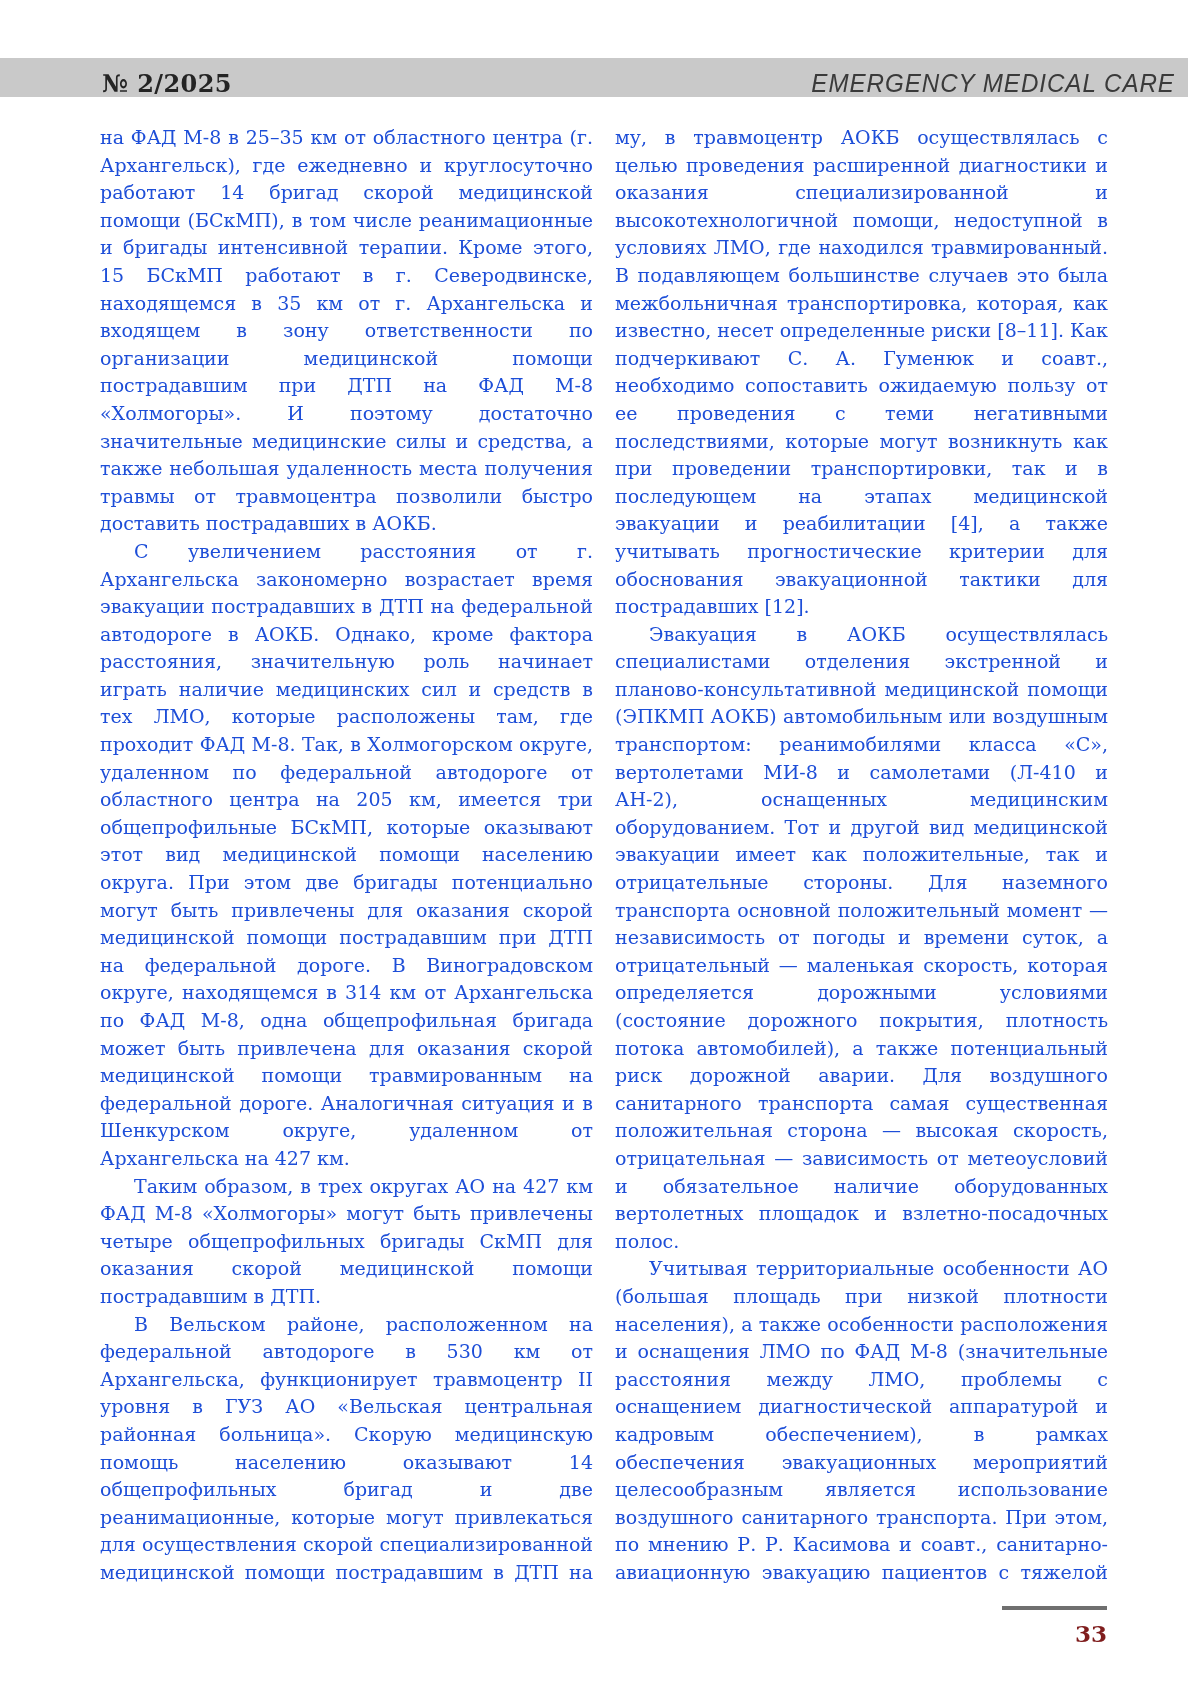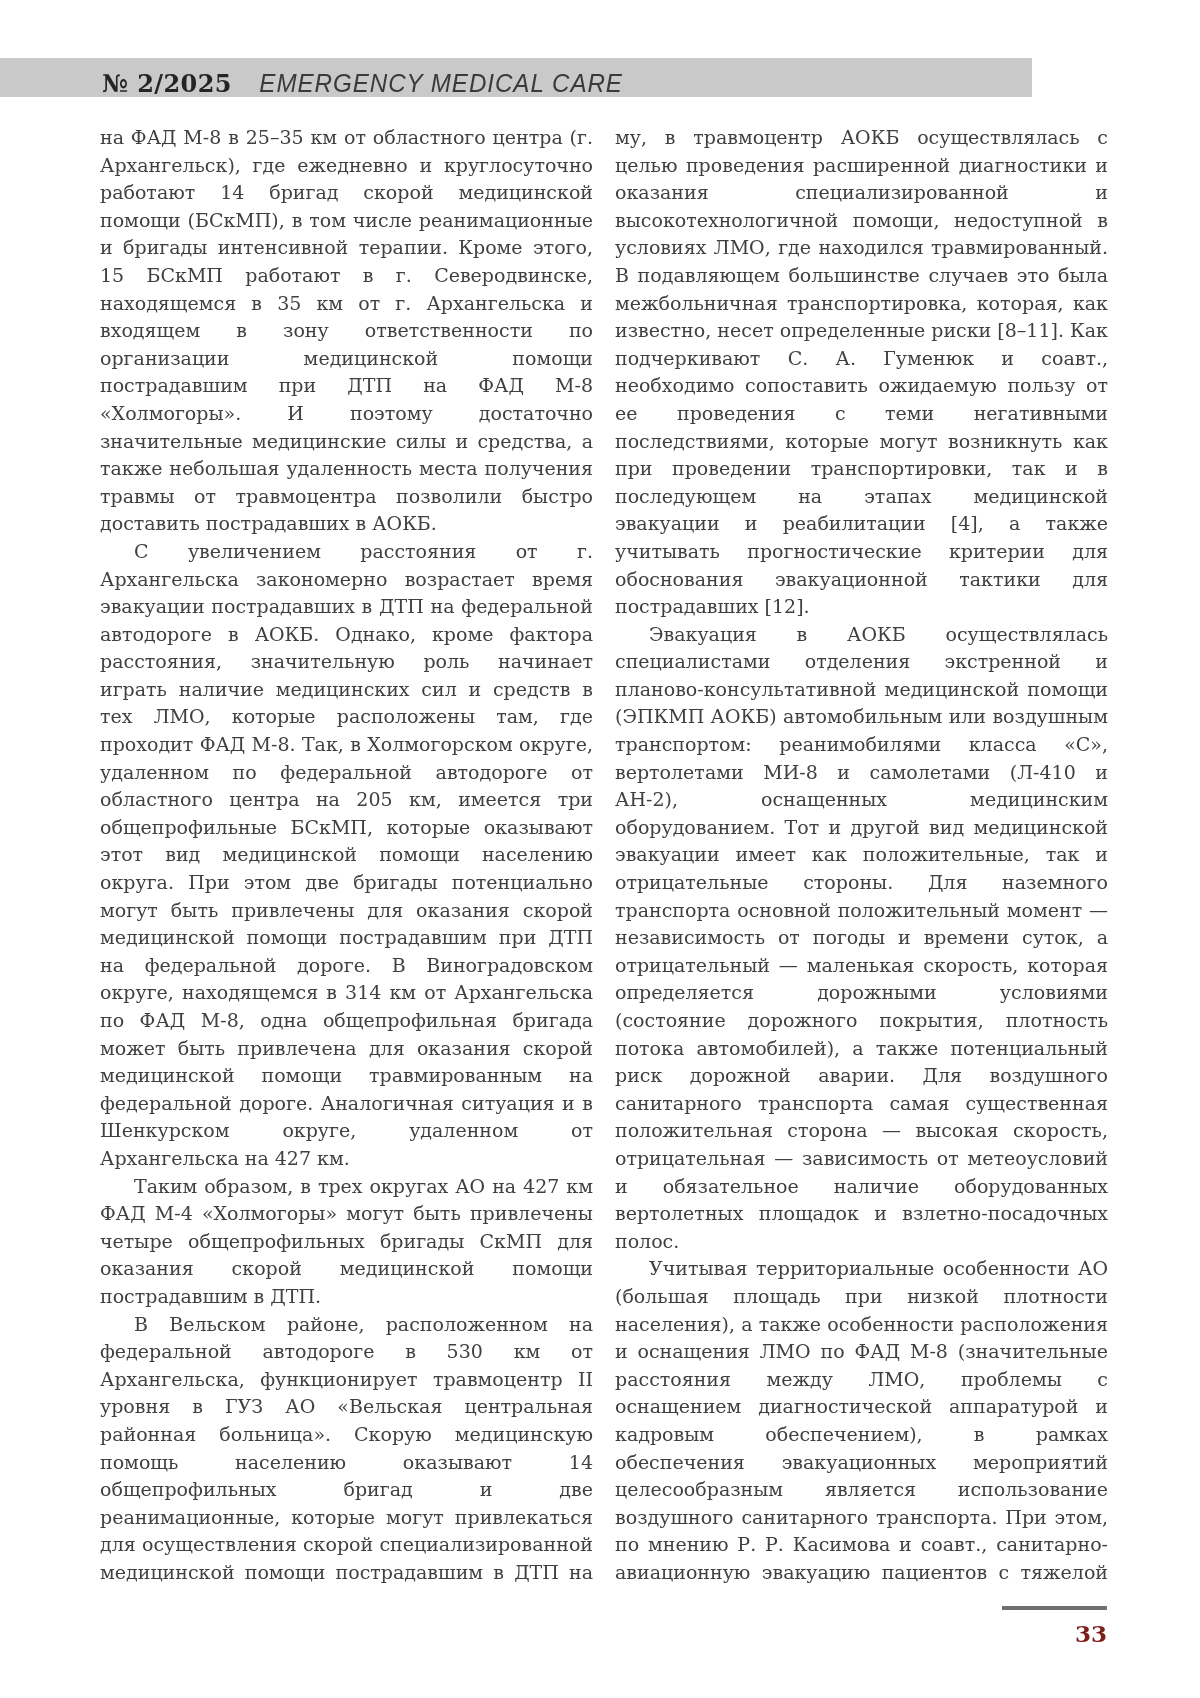--- a/index.html
+++ b/index.html
@@ -8,25 +8,26 @@
     width: 1200px;
     height: 1698px;
     background: #ffffff;
     font-family: "DejaVu Serif", serif;
     overflow: hidden;
   }
   .header-bar {
     position: absolute;
     left: 0;
     top: 58px;
-    width: 1032px;
+    width: 1188px;
     height: 39px;
     background: #c9c9c9;
     display: flex;
     align-items: center;
+    justify-content: space-between;
     padding: 12px 13px 0 102px;
     box-sizing: border-box;
   }
   .issue {
     font-weight: bold;
     font-size: 24px;
     color: #242424;
     letter-spacing: 0.4px;
     white-space: nowrap;
   }
@@ -51,21 +52,21 @@
     gap: 22px;
     overflow: hidden;
   }
   .col {
     width: 493px;
     height: 100%;
     overflow: hidden;
     text-align: justify;
     font-size: 19px;
     line-height: 27.6px;
-    color: #404040;
+    color: #1d4ed8;
   }
   .col p { margin: 0; text-indent: 34px; }
   .col p:first-child { text-indent: 0; }
   .footer-rule {
     position: absolute;
     left: 1002px;
     top: 1606px;
     width: 105px;
     height: 4px;
     background: #6f6f6f;
@@ -88,21 +89,21 @@
 
   <div class="header-bar">
     <span class="issue">№ 2/2025</span>
     <span class="running-head">EMERGENCY MEDICAL CARE</span>
   </div>
 
   <div class="columns">
     <div class="col">
         <p>на ФАД М-8 в 25–35 км от областного центра (г. Архангельск), где ежедневно и круглосуточно работают 14 бригад скорой медицинской помощи (БСкМП), в том числе реанимационные и бригады интенсивной терапии. Кроме этого, 15 БСкМП работают в г. Северодвинске, находящемся в 35 км от г. Архангельска и входящем в зону ответственности по организации медицинской помощи пострадавшим при ДТП на ФАД М-8 «Холмогоры». И поэтому достаточно значительные медицинские силы и средства, а также небольшая удаленность места получения травмы от травмоцентра позволили быстро доставить пострадавших в АОКБ.</p>
         <p>С увеличением расстояния от г. Архангельска закономерно возрастает время эвакуации пострадавших в ДТП на федеральной автодороге в АОКБ. Однако, кроме фактора расстояния, значительную роль начинает играть наличие медицинских сил и средств в тех ЛМО, которые расположены там, где проходит ФАД М-8. Так, в Холмогорском округе, удаленном по федеральной автодороге от областного центра на 205 км, имеется три общепрофильные БСкМП, которые оказывают этот вид медицинской помощи населению округа. При этом две бригады потенциально могут быть привлечены для оказания скорой медицинской помощи пострадавшим при ДТП на федеральной дороге. В Виноградовском округе, находящемся в 314 км от Архангельска по ФАД М-8, одна общепрофильная бригада может быть привлечена для оказания скорой медицинской помощи травмированным на федеральной дороге. Аналогичная ситуация и в Шенкурском округе, удаленном от Архангельска на 427 км.</p>
-        <p>Таким образом, в трех округах АО на 427 км ФАД М-4 «Холмогоры» могут быть привлечены четыре общепрофильных бригады СкМП для оказания скорой медицинской помощи пострадавшим в ДТП.</p>
+        <p>Таким образом, в трех округах АО на 427 км ФАД М-8 «Холмогоры» могут быть привлечены четыре общепрофильных бригады СкМП для оказания скорой медицинской помощи пострадавшим в ДТП.</p>
         <p>В Вельском районе, расположенном на федеральной автодороге в 530 км от Архангельска, функционирует травмоцентр II уровня в ГУЗ АО «Вельская центральная районная больница». Скорую медицинскую помощь населению оказывают 14 общепрофильных бригад и две реанимационные, которые могут привлекаться для осуществления скорой специализированной медицинской помощи пострадавшим в ДТП на ФАД М-8.</p>
       </div>
     <div class="col">
         <p>му, в травмоцентр АОКБ осуществлялась с целью проведения расширенной диагностики и оказания специализированной и высокотехнологичной помощи, недоступной в условиях ЛМО, где находился травмированный. В подавляющем большинстве случаев это была межбольничная транспортировка, которая, как известно, несет определенные риски [8–11]. Как подчеркивают С. А. Гуменюк и соавт., необходимо сопоставить ожидаемую пользу от ее проведения с теми негативными последствиями, которые могут возникнуть как при проведении транспортировки, так и в последующем на этапах медицинской эвакуации и реабилитации [4], а также учитывать прогностические критерии для обоснования эвакуационной тактики для пострадавших [12].</p>
         <p>Эвакуация в АОКБ осуществлялась специалистами отделения экстренной и планово-консультативной медицинской помощи (ЭПКМП АОКБ) автомобильным или воздушным транспортом: реанимобилями класса «С», вертолетами МИ-8 и самолетами (Л-410 и АН-2), оснащенных медицинским оборудованием. Тот и другой вид медицинской эвакуации имеет как положительные, так и отрицательные стороны. Для наземного транспорта основной положительный момент — независимость от погоды и времени суток, а отрицательный — маленькая скорость, которая определяется дорожными условиями (состояние дорожного покрытия, плотность потока автомобилей), а также потенциальный риск дорожной аварии. Для воздушного санитарного транспорта самая существенная положительная сторона — высокая скорость, отрицательная — зависимость от метеоусловий и обязательное наличие оборудованных вертолетных площадок и взлетно-посадочных полос.</p>
         <p>Учитывая территориальные особенности АО (большая площадь при низкой плотности населения), а также особенности расположения и оснащения ЛМО по ФАД М-8 (значительные расстояния между ЛМО, проблемы с оснащением диагностической аппаратурой и кадровым обеспечением), в рамках обеспечения эвакуационных мероприятий целесообразным является использование воздушного санитарного транспорта. При этом, по мнению Р. Р. Касимова и соавт., санитарно-авиационную эвакуацию пациентов с тяжелой травмой целесообразно планировать и осуществлять при расстоянии между ЛМО более 200 км [13]. В условиях АО такая эвакуация будет целесооб-</p>
       </div>
   </div>
 
   <div class="footer-rule"></div>

